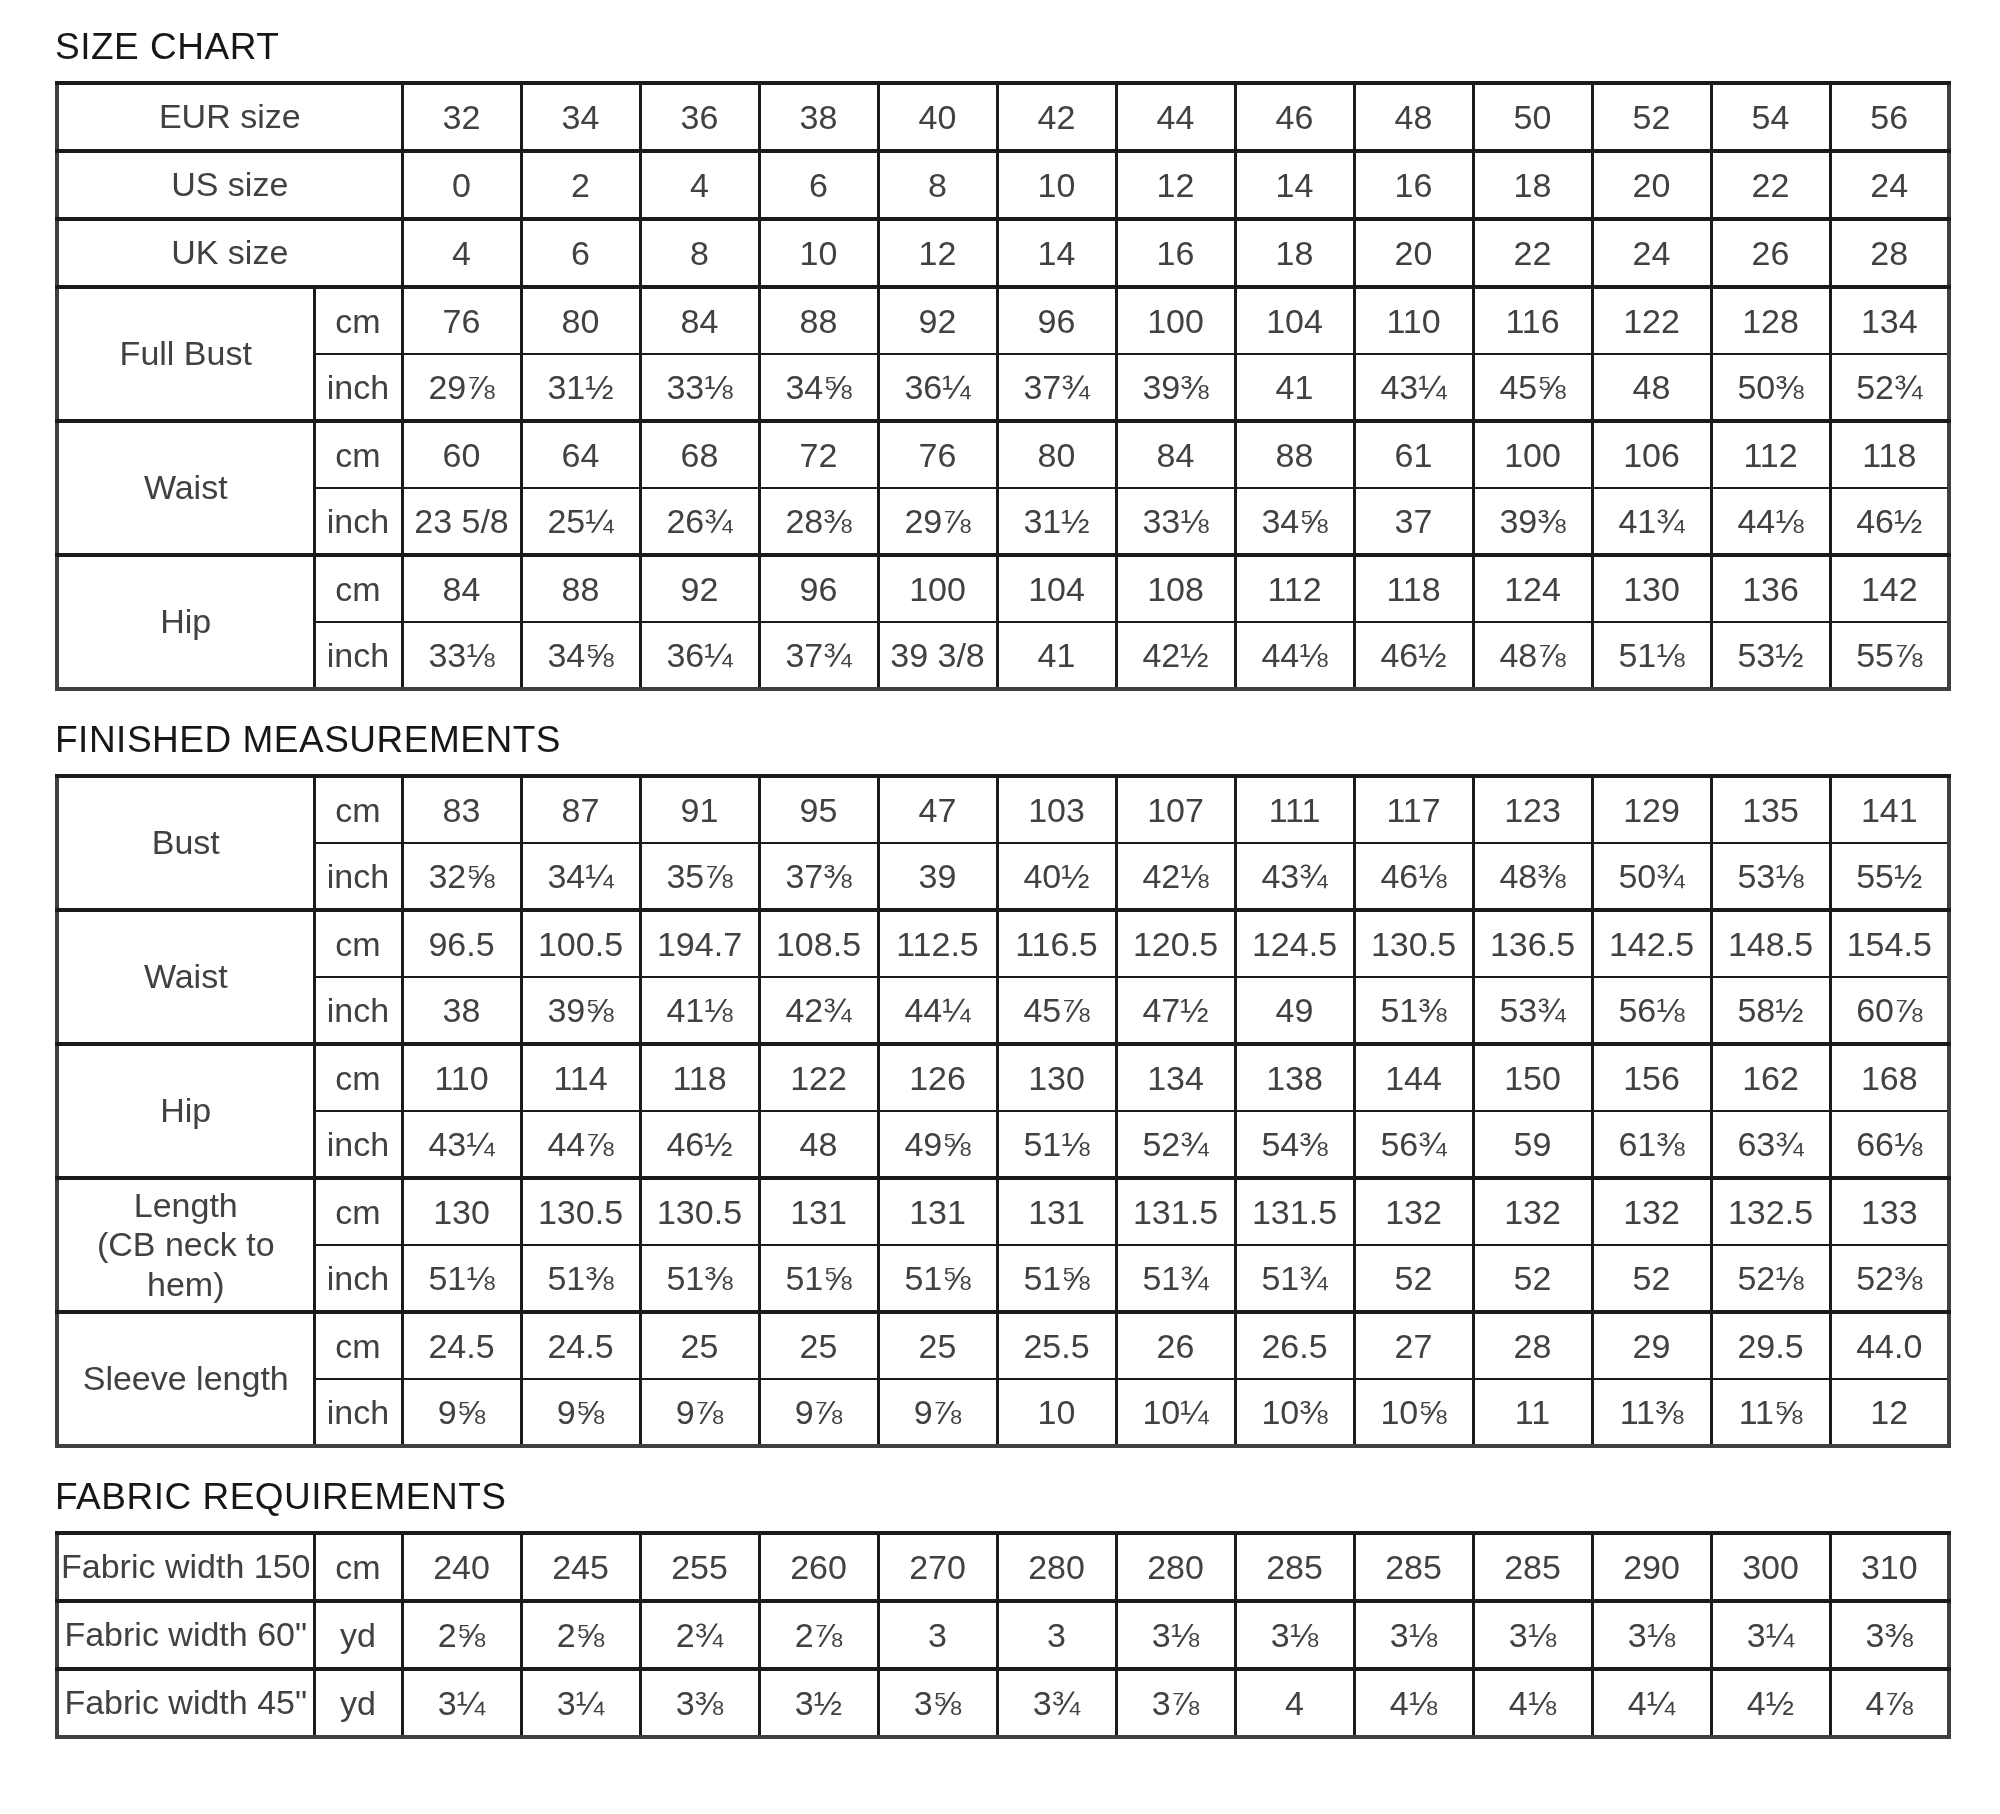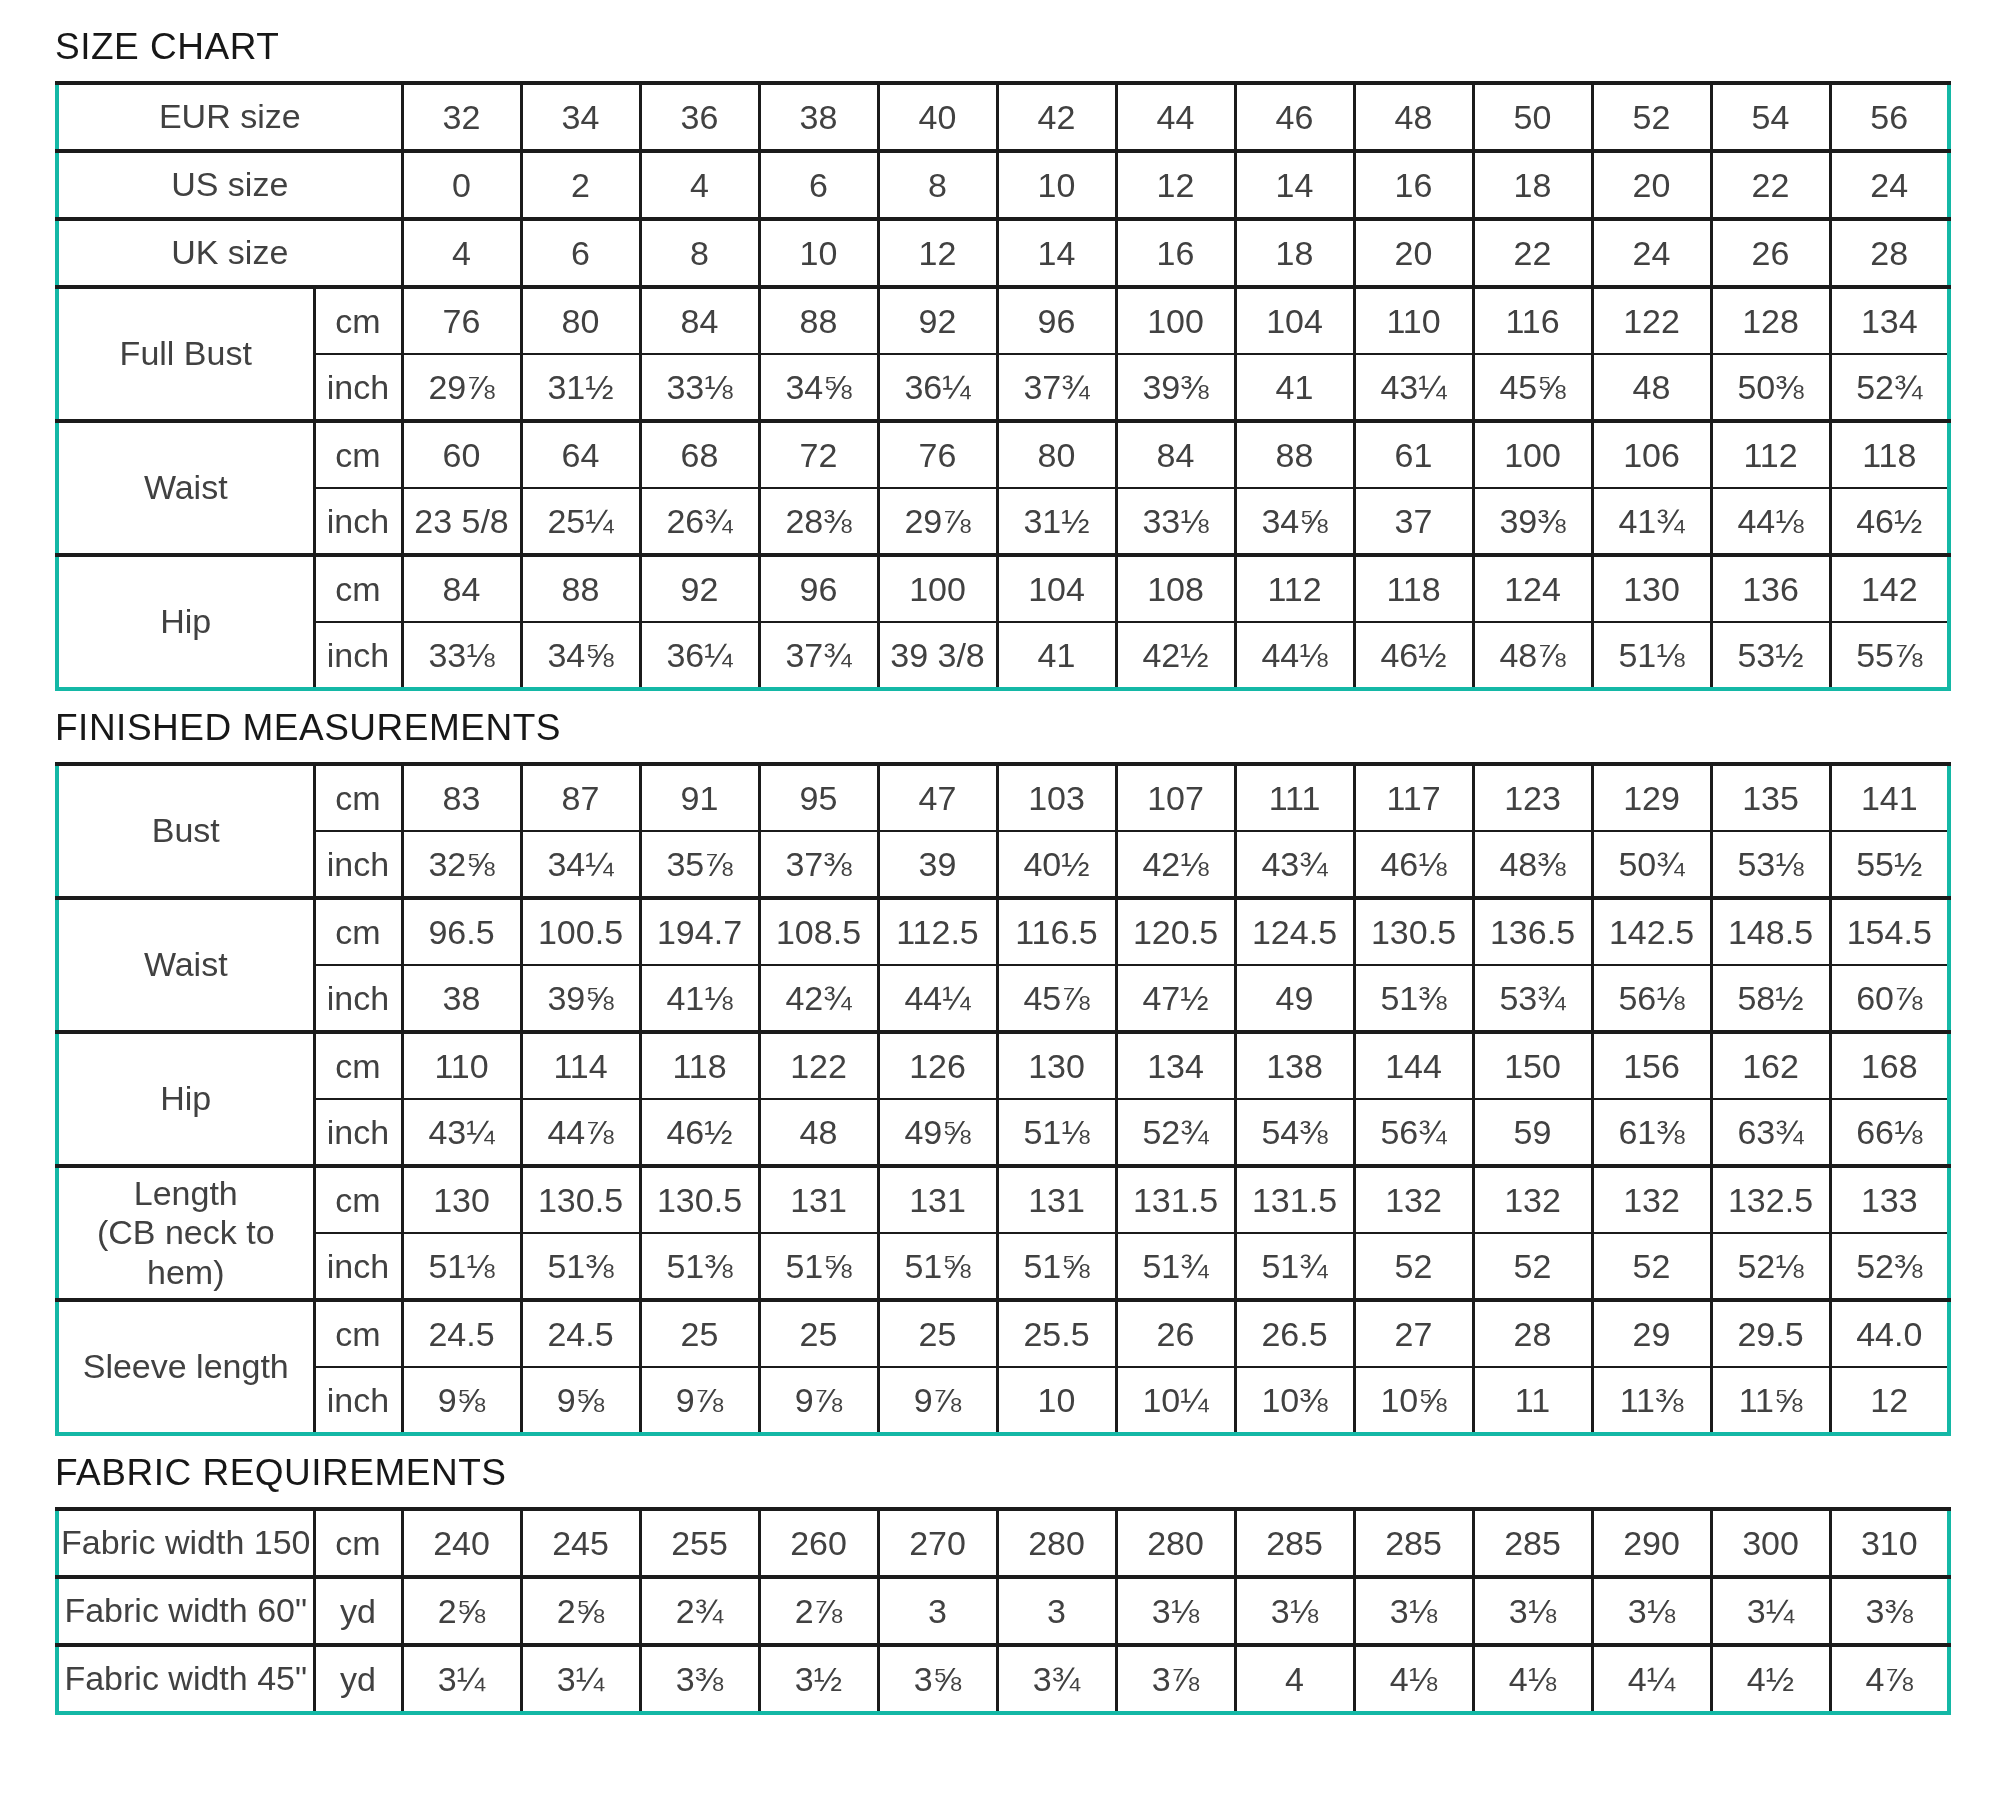--- a/index.html
+++ b/index.html
@@ -17,27 +17,27 @@
   }
   h2.section-title {
     font-family: "Liberation Sans", "DejaVu Sans", sans-serif;
     font-size: 37px;
     font-weight: 400;
     color: #171717;
     letter-spacing: 0.5px;
     margin: 0 0 13px 0;
   }
   .section + .section h2.section-title {
-    margin-top: 16px;
+    margin-top: 28px;
   }
   table.measure-table {
     border-collapse: collapse;
     table-layout: fixed;
     width: 1895px;
-    border: 4px solid #14b8a6;
+    border: 4px solid #404040;
   }
   table.measure-table th,
   table.measure-table td {
     border-left: 3px solid #1b1b1b;
     border-right: 3px solid #1b1b1b;
     border-top: 2px solid #1b1b1b;
     border-bottom: 2px solid #1b1b1b;
     height: 64px;
     padding: 0 2px;
     text-align: center;

